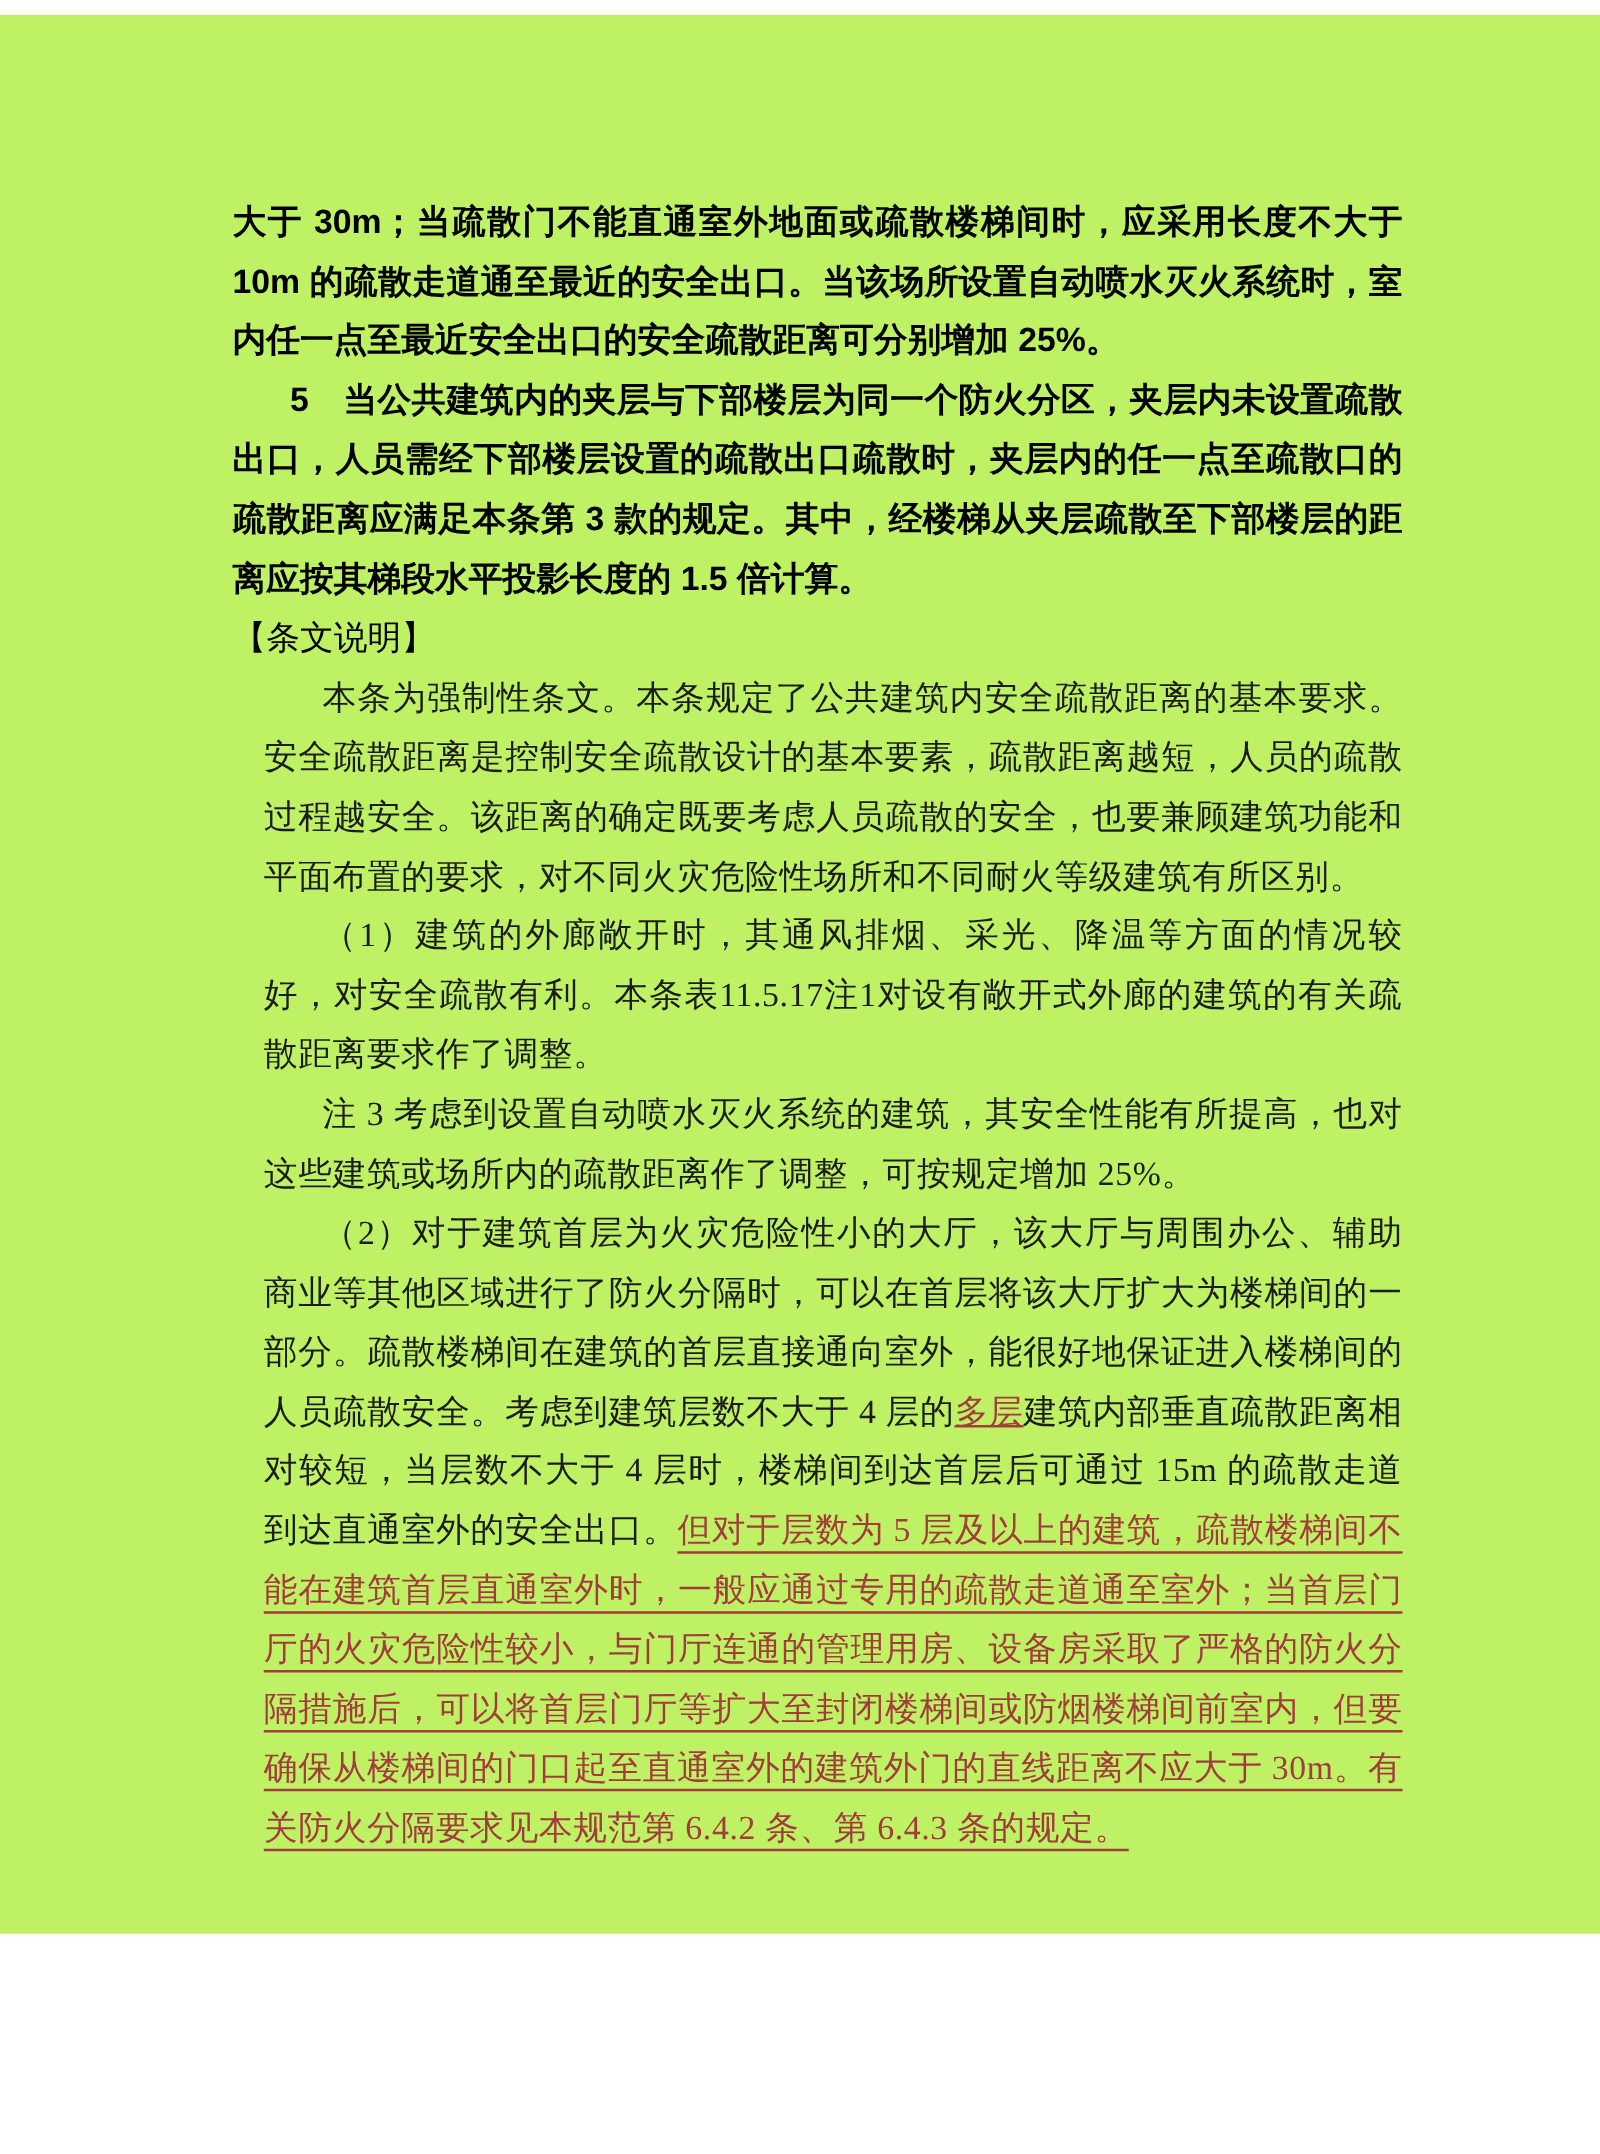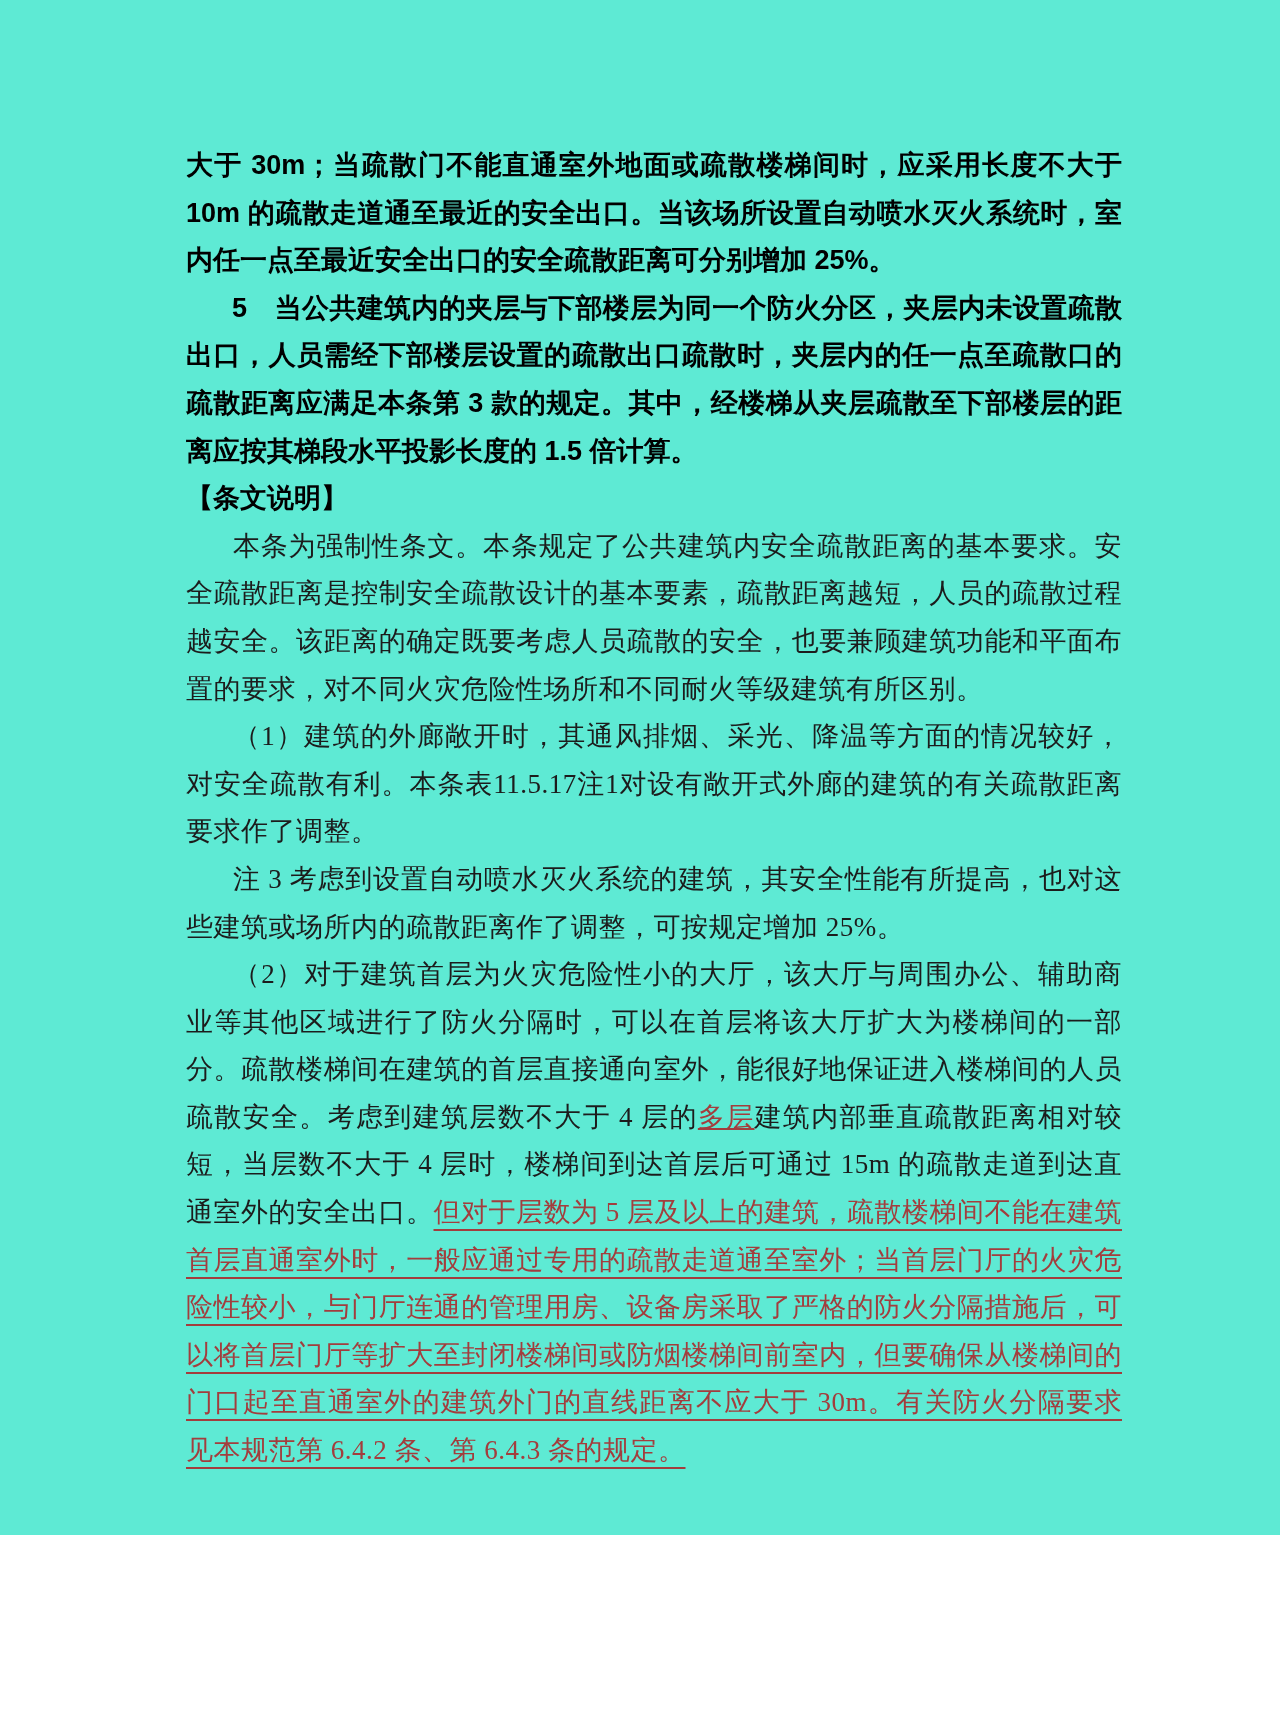--- a/index.html
+++ b/index.html
@@ -9,24 +9,24 @@
   }
   body {
     width: 1280px;
     height: 1723px;
     position: relative;
     font-family: "Liberation Serif", "DejaVu Serif", serif;
     color: #1c1c1c;
   }
   .page {
     position: absolute;
-    left: 0; top: 0;
+    left: 0; top: 12px;
     width: 1280px;
     height: 1535px;
-    background: #5eead4;
+    background: #bef264;
     overflow: hidden;
   }
   .content {
     position: absolute;
     left: 186px;
     top: 142px;
     width: 936px;
   }
   .para {
     margin: 0;
@@ -40,26 +40,27 @@
     font-family: "Liberation Sans", "DejaVu Sans", sans-serif;
     font-weight: 700;
     color: #000000;
     letter-spacing: 0px;
   }
   .heading {
     margin: 0;
     font-size: 27px;
     line-height: 47.6px;
     font-family: "Liberation Sans", "DejaVu Sans", sans-serif;
-    font-weight: 700;
+    font-weight: 400;
     color: #000000;
     text-align: left;
   }
   .indent {
     text-indent: 47px;
+    margin-left: 25px;
   }
   .indent5 {
     text-indent: 46px;
   }
   .red {
     color: #a33d3d;
     text-decoration: underline;
   }
   .red-underline {
     color: #a33d3d;

